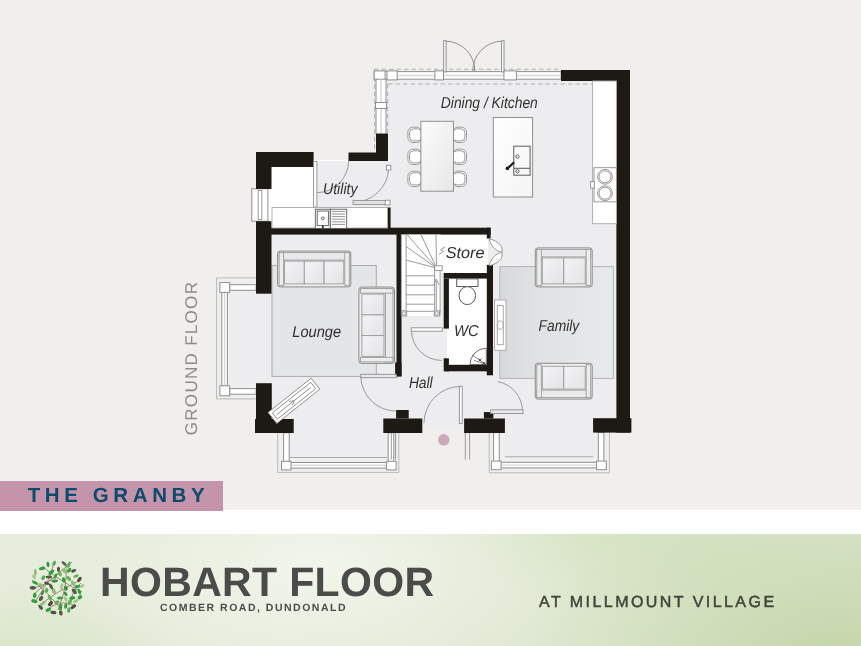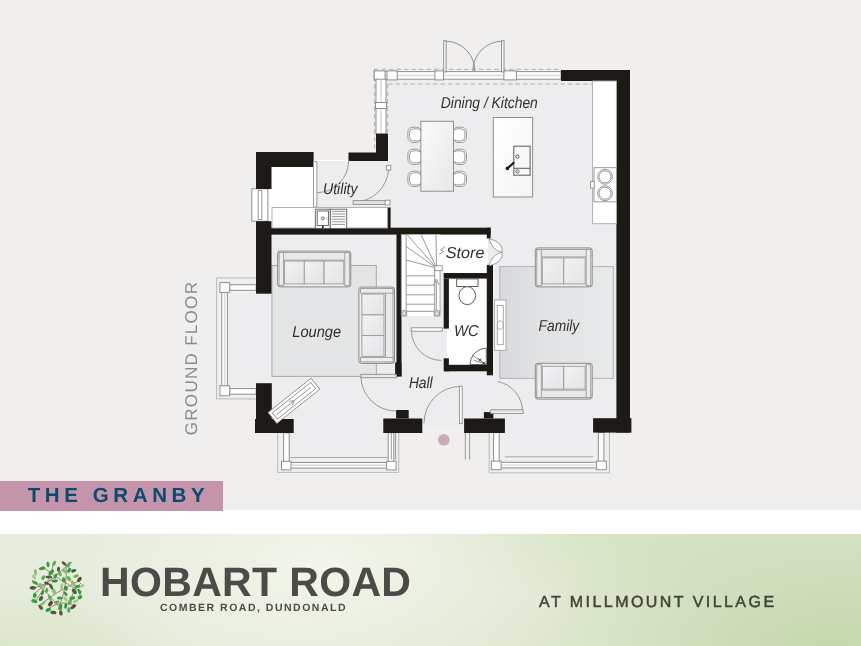--- a/index.html
+++ b/index.html
@@ -477,19 +477,19 @@
 <ellipse cx="60.8" cy="612.9" rx="2.7" ry="1.8" fill="#515b44" transform="rotate(80 60.8 612.9)"></ellipse>
 <ellipse cx="72.3" cy="598.0" rx="3.0" ry="1.7" fill="#2fa13c" transform="rotate(166 72.3 598.0)"></ellipse>
 <ellipse cx="61.7" cy="586.4" rx="3.3" ry="1.5" fill="#a9c78c" transform="rotate(99 61.7 586.4)"></ellipse>
 <ellipse cx="82.1" cy="585.9" rx="2.5" ry="1.4" fill="#a9c78c" transform="rotate(153 82.1 585.9)"></ellipse>
 <ellipse cx="51.0" cy="586.4" rx="3.2" ry="1.5" fill="#515b44" transform="rotate(63 51.0 586.4)"></ellipse>
 <ellipse cx="35.4" cy="572.4" rx="3.3" ry="1.4" fill="#8fbd74" transform="rotate(87 35.4 572.4)"></ellipse>
 <ellipse cx="79.9" cy="597.3" rx="2.6" ry="1.9" fill="#2fa13c" transform="rotate(143 79.9 597.3)"></ellipse>
 <ellipse cx="43.0" cy="603.3" rx="3.2" ry="1.4" fill="#8fbd74" transform="rotate(142 43.0 603.3)"></ellipse>
 </svg>
 
-<div class="abs" style="left:100px;top:559px;width:560px;font-size:41px;font-weight:bold;letter-spacing:0.35px;color:#4b4b49;white-space:nowrap;">HOBART ROAD</div>
+<div class="abs" style="left:100px;top:559px;width:560px;font-size:41px;font-weight:bold;letter-spacing:0.35px;color:#4b4b49;white-space:nowrap;">HOBART FLOOR</div>
 
 <div class="abs" style="left:100px;top:602px;width:307px;text-align:center;font-size:10.5px;font-weight:bold;letter-spacing:1.5px;color:#4b4b49;white-space:nowrap;">COMBER ROAD, DUNDONALD</div>
 
 <div class="abs" style="left:505px;top:594px;width:330px;font-size:16px;font-weight:normal;letter-spacing:2.45px;color:#42463a;-webkit-text-stroke:0.5px #42463a;white-space:nowrap;margin-left:34px;">AT MILLMOUNT VILLAGE</div>
 
 </div>
 
 </body></html>

